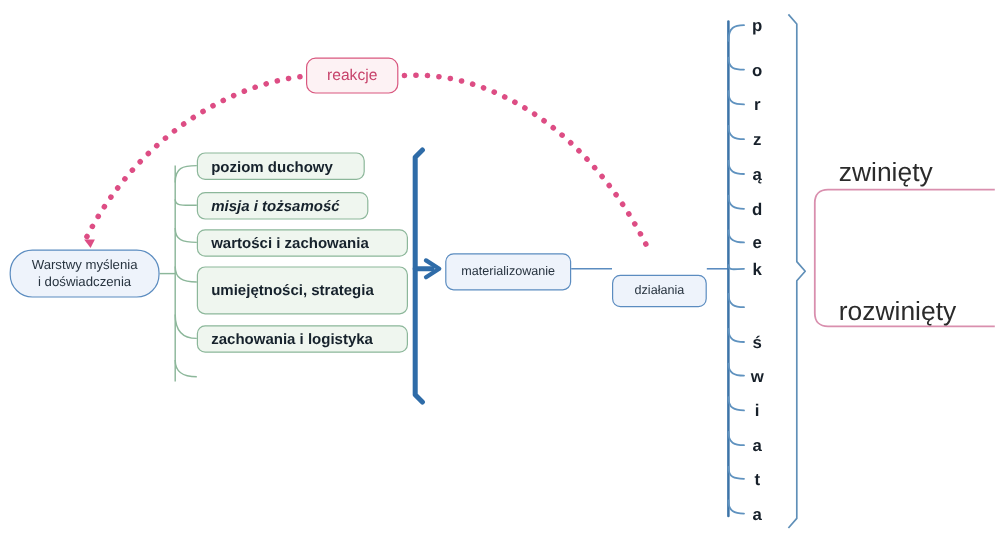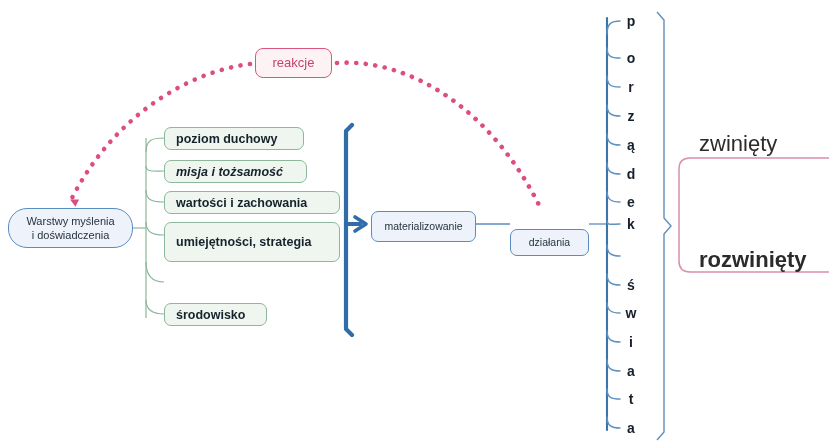--- a/index.html
+++ b/index.html
@@ -49,21 +49,21 @@
   }
 
   
   .side-label{
     position:absolute;color:#2b2b2b;font-size:22px;
     font-family:"Liberation Sans","DejaVu Sans",sans-serif;
     white-space:nowrap;
     text-align:right;
   }
   #label-zwiniety{left:699px;top:131px;}
-  #label-rozwiniety{left:699px;top:247px;font-weight:bold;}
+  #label-rozwiniety{left:699px;top:247px;}
 </style>
 </head>
 <body>
 
 <div id="canvas">
 
   <svg class="layer">
     <defs>
       <marker id="arrow-down-pink" markerWidth="10" markerHeight="10" refX="5" refY="8" orient="auto" markerUnits="userSpaceOnUse">
         <path d="M1,1 L9,1 L5,9 Z" fill="#dd4d84"></path>
@@ -146,24 +146,24 @@
   <div class="node node-green" style="left:164px;top:191px;width:176px;height:23px;">
     <span>wartości i zachowania</span>
   </div>
 
   <div class="node node-green" style="left:164px;top:222px;width:176px;height:40px;">
     <div>
       <span style="display:block;">umiejętności, strategia</span>
     </div>
   </div>
 
+  <div class="node node-green" style="left:164px;top:271px;width:176px;height:23px;">
+    <span>zachowania i logistyka</span>
+  </div>
 
-  <div class="node node-green" style="left:164px;top:303px;width:103px;height:23px;">
-    <span>środowisko</span>
-  </div>
 
   <div class="node node-blue" id="node-material">
     <span>materializowanie</span>
   </div>
 
   <div class="node node-blue" id="node-dzialania">
     <span>działania</span>
   </div>
 
   <div class="node node-pink" id="node-reakcje">

